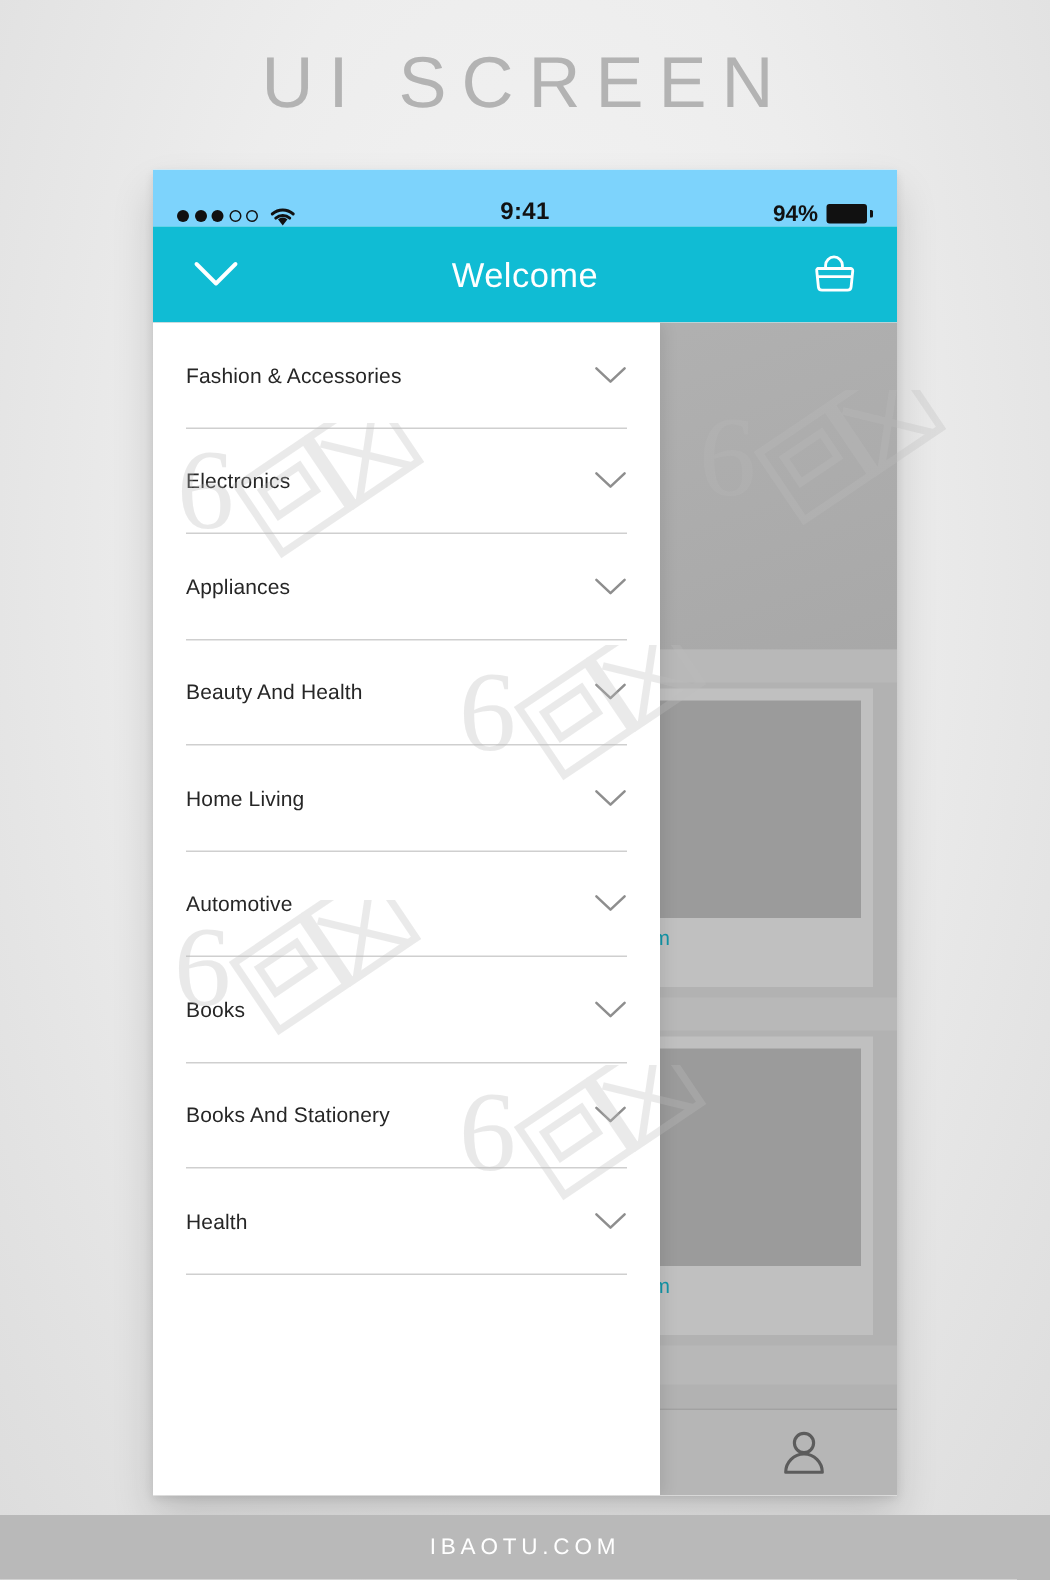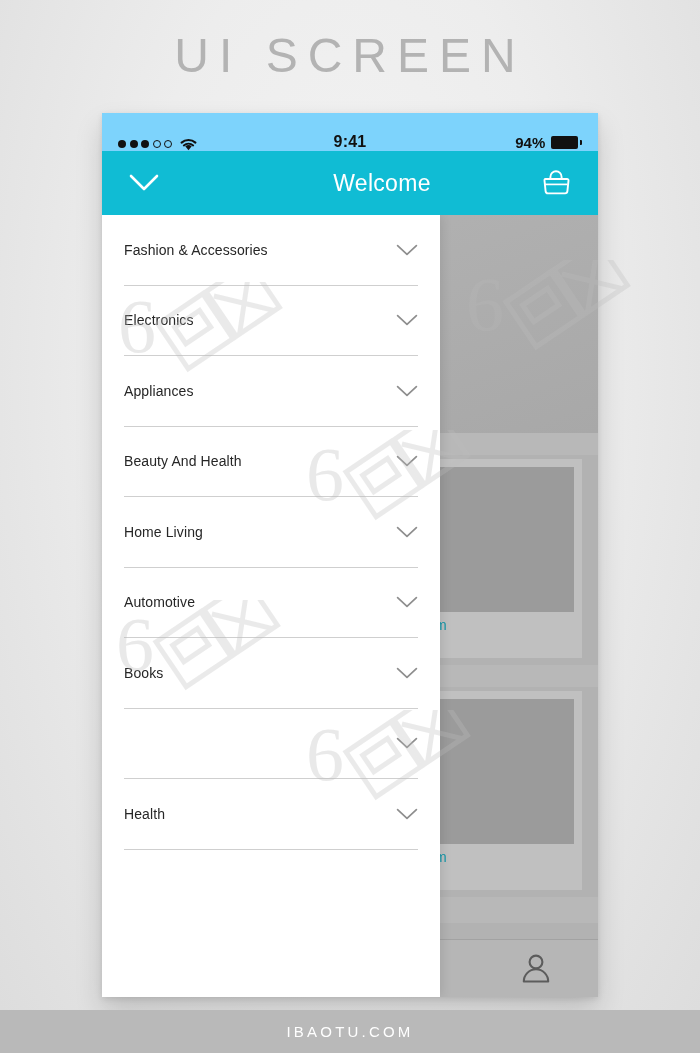--- a/index.html
+++ b/index.html
@@ -80,21 +80,20 @@
     display:flex; align-items:center;
     padding:0 20px;
     position:relative;
   }
   .nav-title {
     position:absolute; left:0; width:100%;
     text-align:center;
     color:#fff; font-size:23px; font-weight:400;
     letter-spacing:0.3px;
     pointer-events:none;
-    margin-left:32px;
   }
   .nav-left, .nav-right {
     position:relative; z-index:2;
     width:44px; height:44px;
     display:flex; align-items:center; justify-content:center;
     cursor:pointer;
   }
   .nav-right { margin-left:auto; }
 
   
@@ -368,20 +367,21 @@
       </div>
       <div class="menu-item">
         <span class="menu-label">Books</span>
         <span class="menu-chev">
           <svg width="22" height="12" viewBox="0 0 22 12">
               <path d="M1.6 1.6 L11 10.4 L20.4 1.6" stroke="#8e8e8e" stroke-width="1.7" fill="none" stroke-linecap="round" stroke-linejoin="round"></path>
             </svg>
         </span>
       </div>
       <div class="menu-item">
+        <span class="menu-label">Books And Stationery</span>
         <span class="menu-chev">
           <svg width="22" height="12" viewBox="0 0 22 12">
               <path d="M1.6 1.6 L11 10.4 L20.4 1.6" stroke="#8e8e8e" stroke-width="1.7" fill="none" stroke-linecap="round" stroke-linejoin="round"></path>
             </svg>
         </span>
       </div>
       <div class="menu-item">
         <span class="menu-label">Health</span>
         <span class="menu-chev">
           <svg width="22" height="12" viewBox="0 0 22 12">

